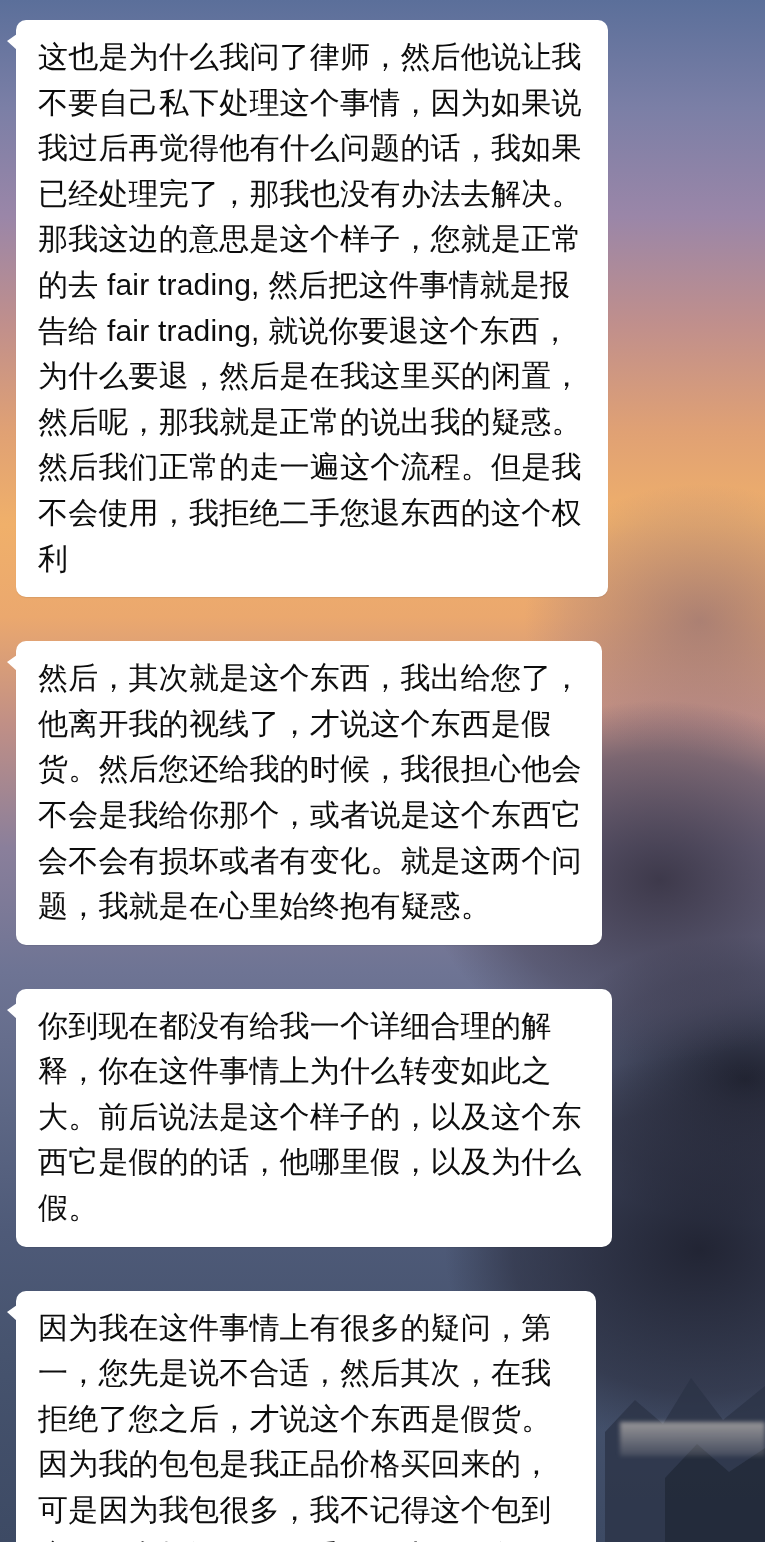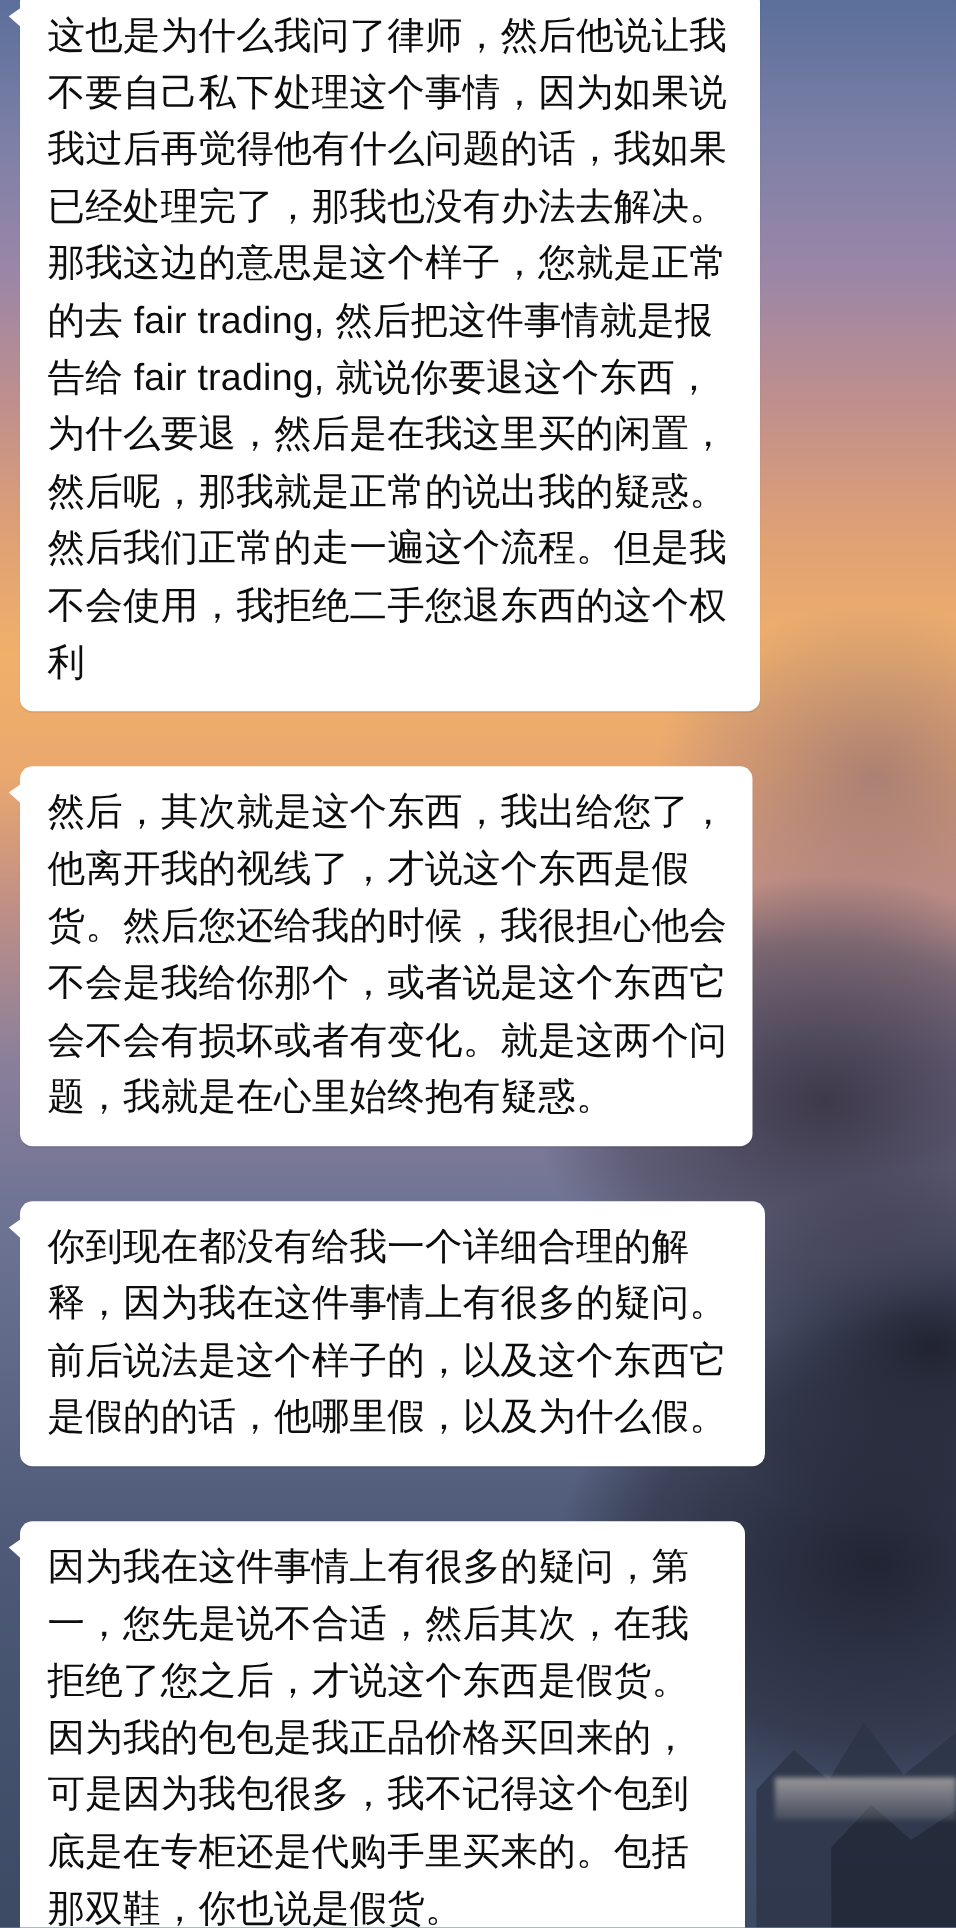--- a/index.html
+++ b/index.html
@@ -113,29 +113,29 @@
 <div id="wallpaper"></div>
 
 <svg id="mountain" viewBox="0 0 160 260" preserveAspectRatio="none">
   <path d="M0,260 L0,150 L30,118 L58,142 L86,96 L118,138 L160,104 L160,260 Z" fill="#2b3346" opacity="0.9"></path>
   <path d="M60,260 L60,196 L92,162 L124,190 L160,166 L160,260 Z" fill="#1f2634" opacity="0.95"></path>
 </svg>
 <div id="sea"></div>
 
 <div id="chat">
 
-  <div class="msg-row" style="padding-top:0;">
+  <div class="msg-row" style="padding-top:0;margin-top:28px;">
     <div class="bubble" style="margin-top:-8px; max-width:592px;">这也是为什么我问了律师，然后他说让我不要自己私下处理这个事情，因为如果说我过后再觉得他有什么问题的话，我如果已经处理完了，那我也没有办法去解决。那我这边的意思是这个样子，您就是正常的去 fair trading, 然后把这件事情就是报告给 fair trading, 就说你要退这个东西，为什么要退，然后是在我这里买的闲置，然后呢，那我就是正常的说出我的疑惑。然后我们正常的走一遍这个流程。但是我不会使用，我拒绝二手您退东西的这个权利</div>
   </div>
 
   <div class="msg-row" style="padding-top:44px;">
     <div class="bubble" style="max-width:586px;">然后，其次就是这个东西，我出给您了，他离开我的视线了，才说这个东西是假货。然后您还给我的时候，我很担心他会不会是我给你那个，或者说是这个东西它会不会有损坏或者有变化。就是这两个问题，我就是在心里始终抱有疑惑。</div>
   </div>
 
   <div class="msg-row" style="padding-top:44px;">
-    <div class="bubble" style="max-width:596px;">你到现在都没有给我一个详细合理的解释，因为我在这件事情上有很多的疑问。前后说法是这个样子的，以及这个东西它是假的的话，他哪里假，以及为什么假。</div>
+    <div class="bubble" style="max-width:596px;">你到现在都没有给我一个详细合理的解释，你在这件事情上为什么转变如此之大。前后说法是这个样子的，以及这个东西它是假的的话，他哪里假，以及为什么假。</div>
   </div>
 
   <div class="msg-row" style="padding-top:44px;">
     <div class="bubble" style="max-width:580px;">因为我在这件事情上有很多的疑问，第一，您先是说不合适，然后其次，在我拒绝了您之后，才说这个东西是假货。因为我的包包是我正品价格买回来的，可是因为我包很多，我不记得这个包到底是在专柜还是代购手里买来的。包括那双鞋，你也说是假货。</div>
   </div>
 
 </div>
 
 </body></html>

